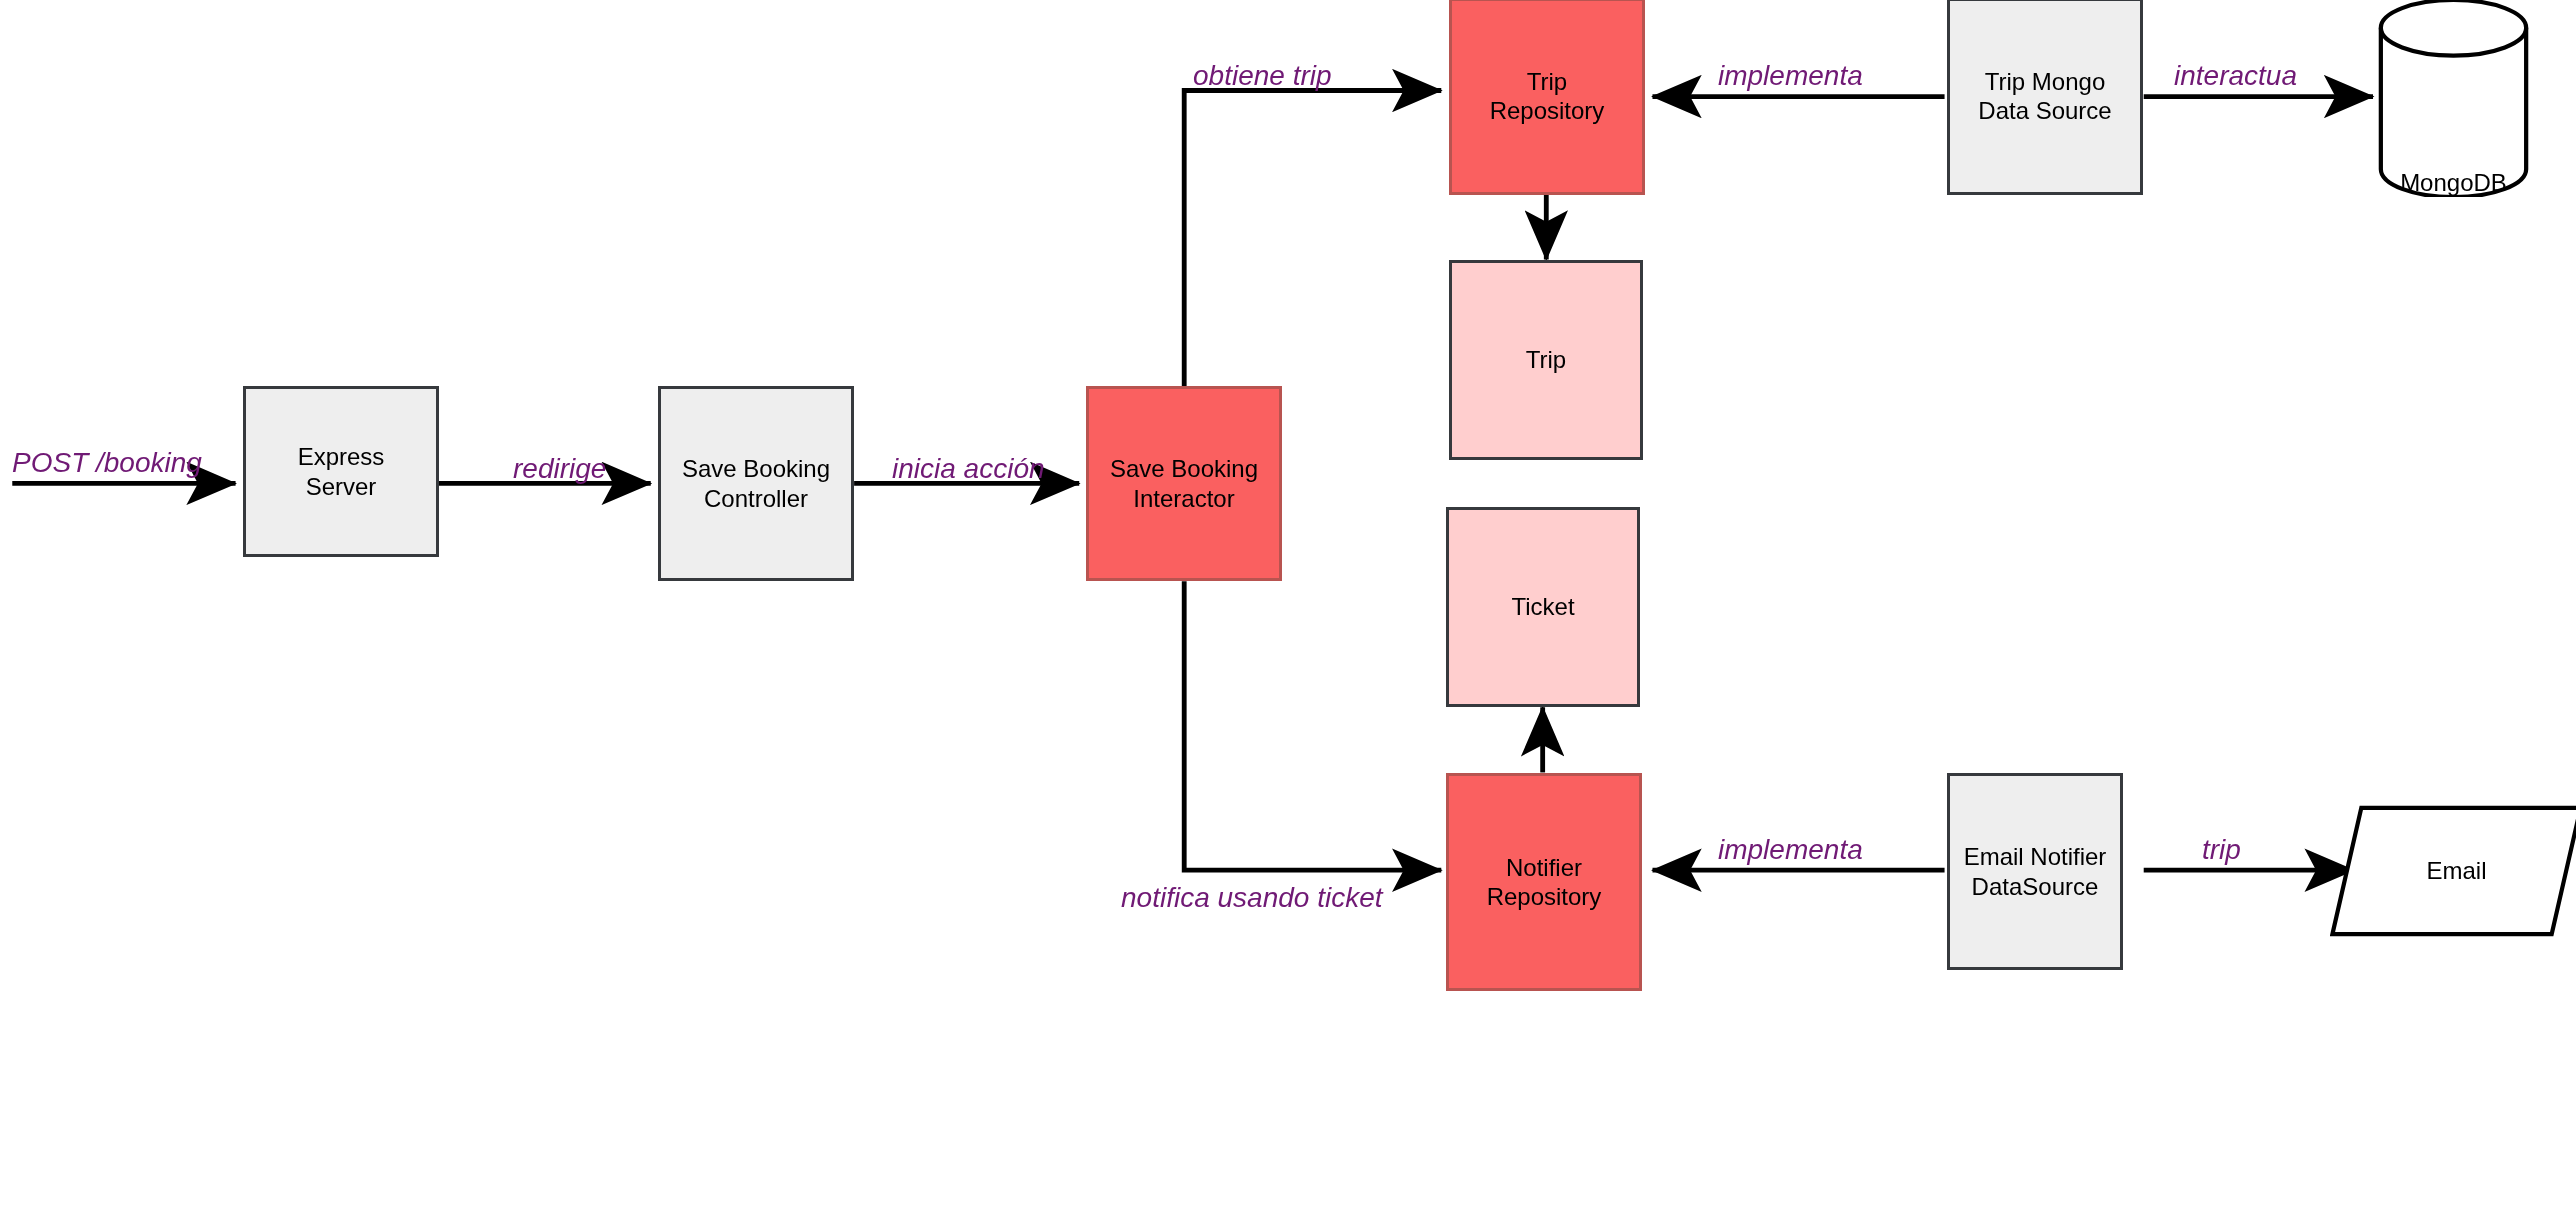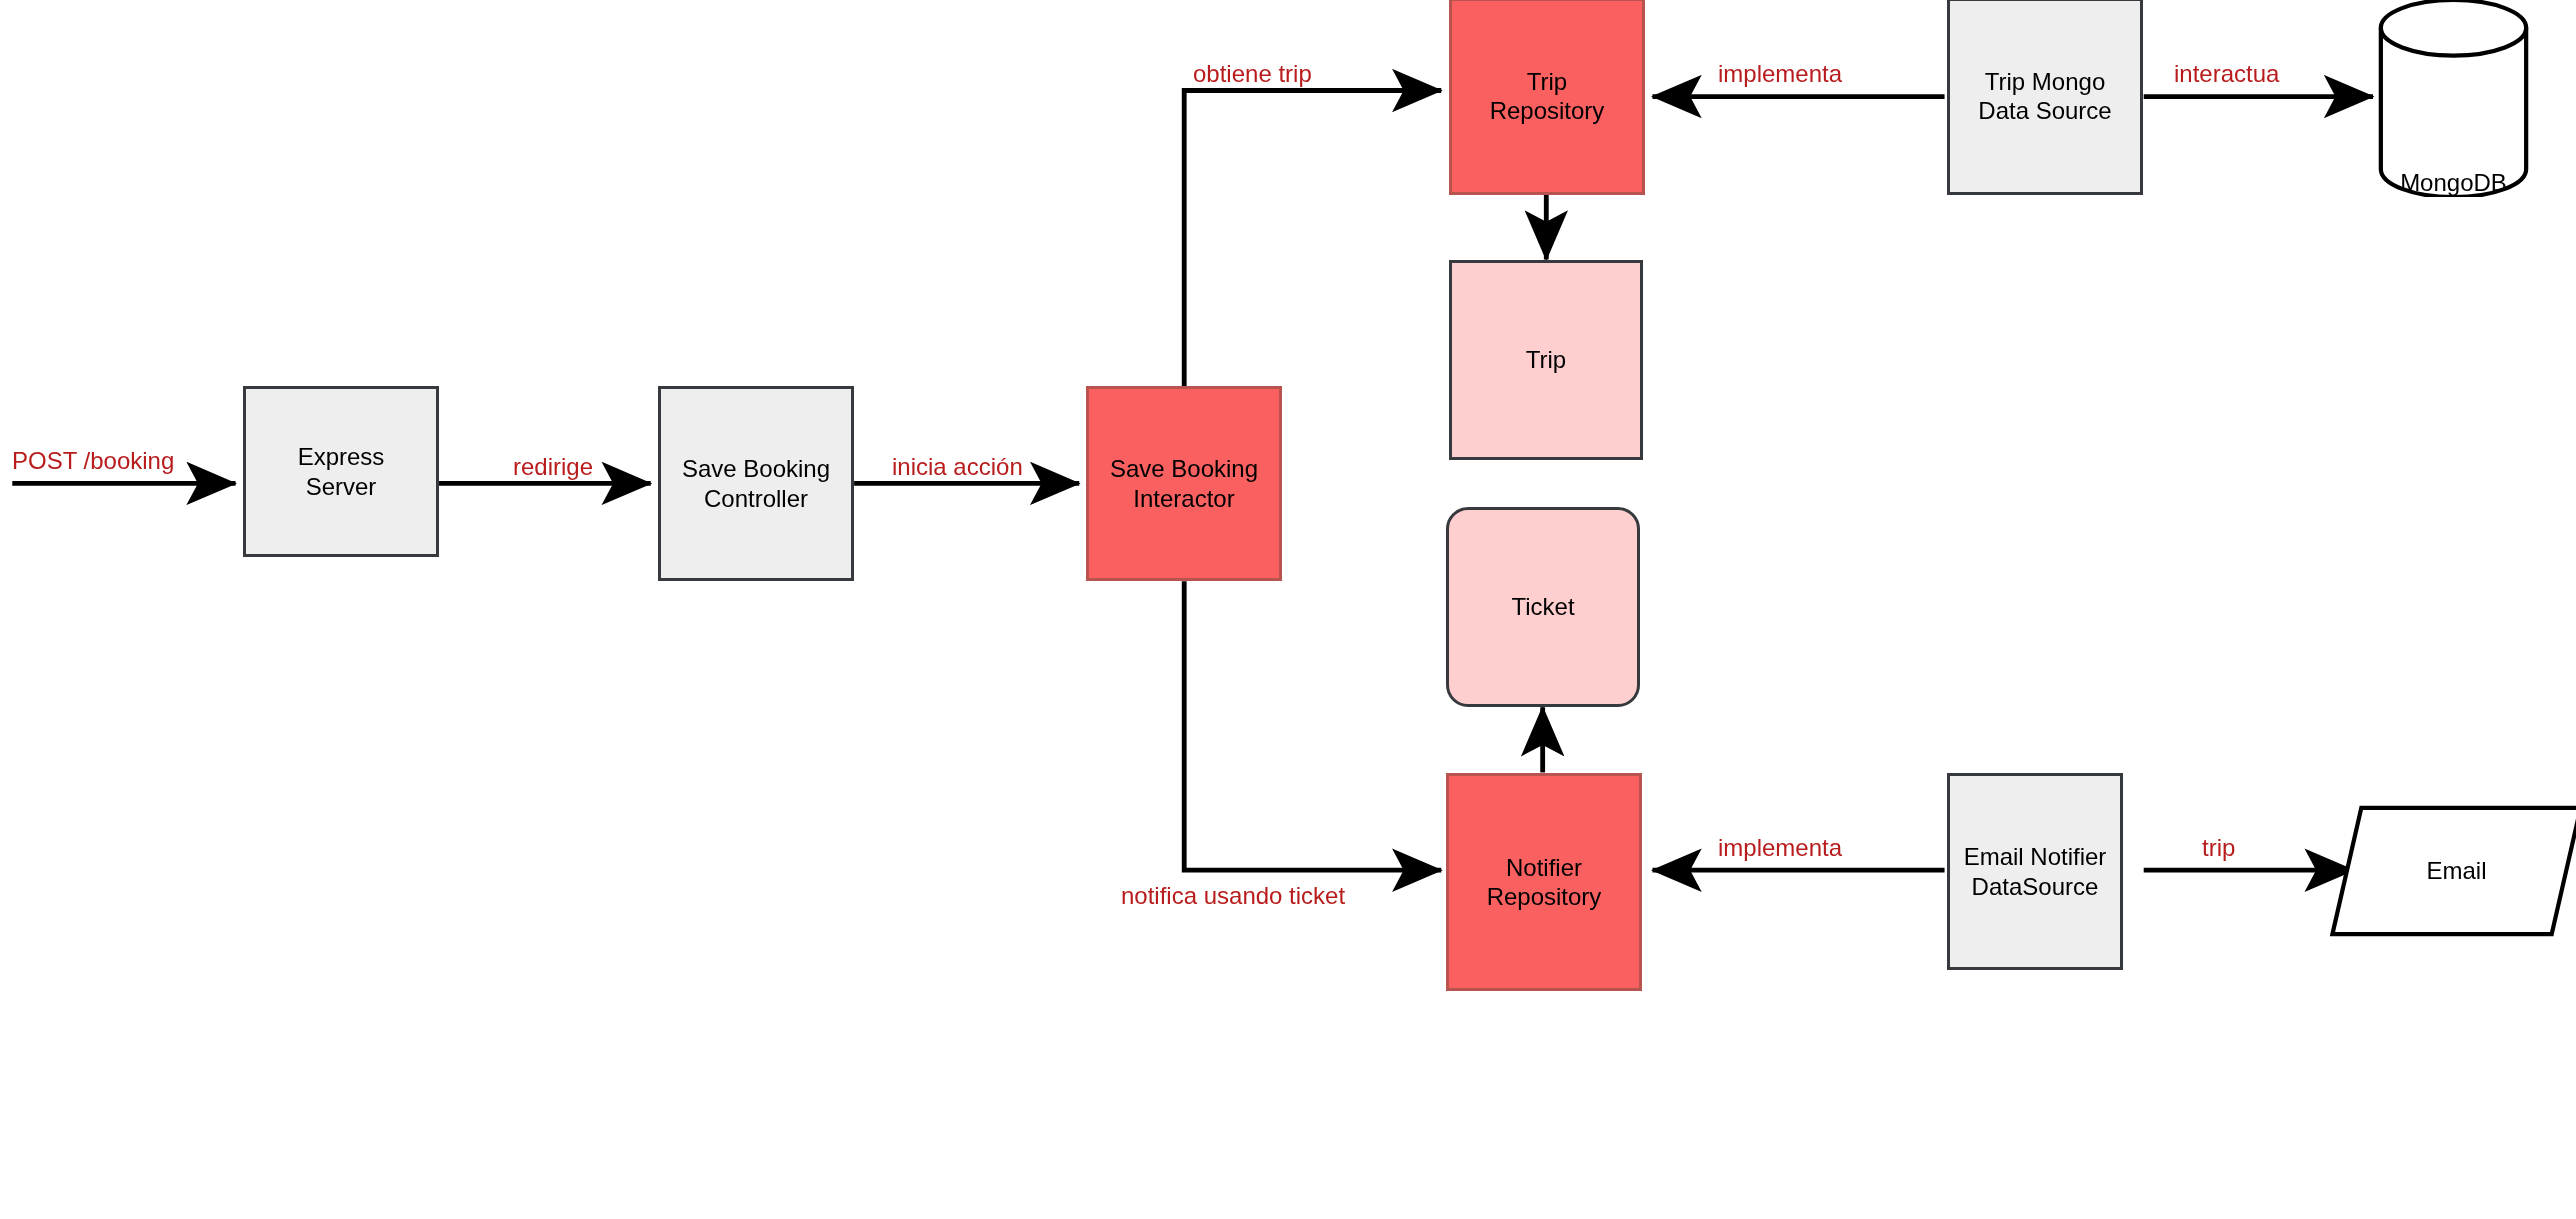--- a/index.html
+++ b/index.html
@@ -43,25 +43,26 @@
   .cylinder-wrap { background: transparent; border: none; }
   .shape-svg {
     position: absolute;
     left: 0; top: 0;
     width: 100%; height: 100%;
     z-index: 1;
   }
   .node .label { position: relative; z-index: 2; }
   .edgelabel {
     position: absolute;
-    font-size: 24px;
-    color: #b91c1c;
+    font-size: 28px;
+    color: #701a75;
     white-space: nowrap;
     z-index: 4;
     font-family: "Liberation Sans", sans-serif;
+    font-style: italic;
   }
   #edges {
     position: absolute;
     left: 0; top: 0;
     width: 2576px;
     height: 1219px;
     z-index: 2;
   }
 </style>
 </head>
@@ -138,21 +139,21 @@
 
   <div class="node box-red" style="left:1449px; top:-2.4px; width:196px; height:197px;">
     <span class="label">Trip
 Repository</span>
   </div>
 
   <div class="node box-pink" style="left:1449px; top:260px; width:194px; height:200px;">
     <span class="label">Trip</span>
   </div>
 
-  <div class="node box-pink" style="left:1446px; top:507px; width:194px; height:200px;border-radius:22px;">
+  <div class="node box-pink" style="left:1446px; top:507px; width:194px; height:200px;">
     <span class="label">Ticket</span>
   </div>
 
   <div class="node box-red" style="left:1446px; top:773px; width:196px; height:218px;">
     <span class="label">Notifier
 Repository</span>
   </div>
 
   <div class="node box-gray" style="left:1947px; top:-2.4px; width:196px; height:197px;">
     <span class="label">Trip Mongo

